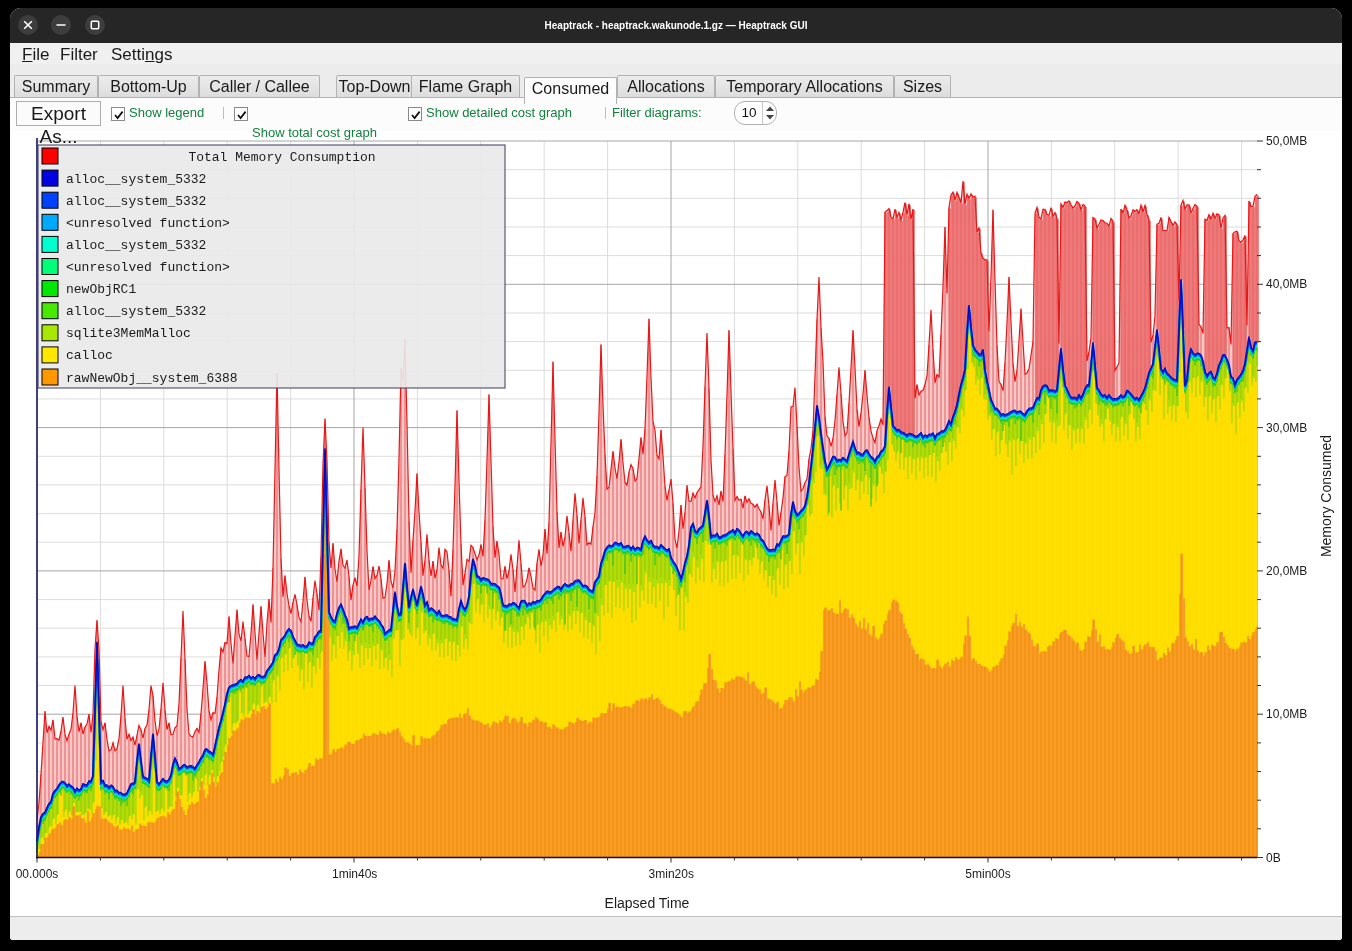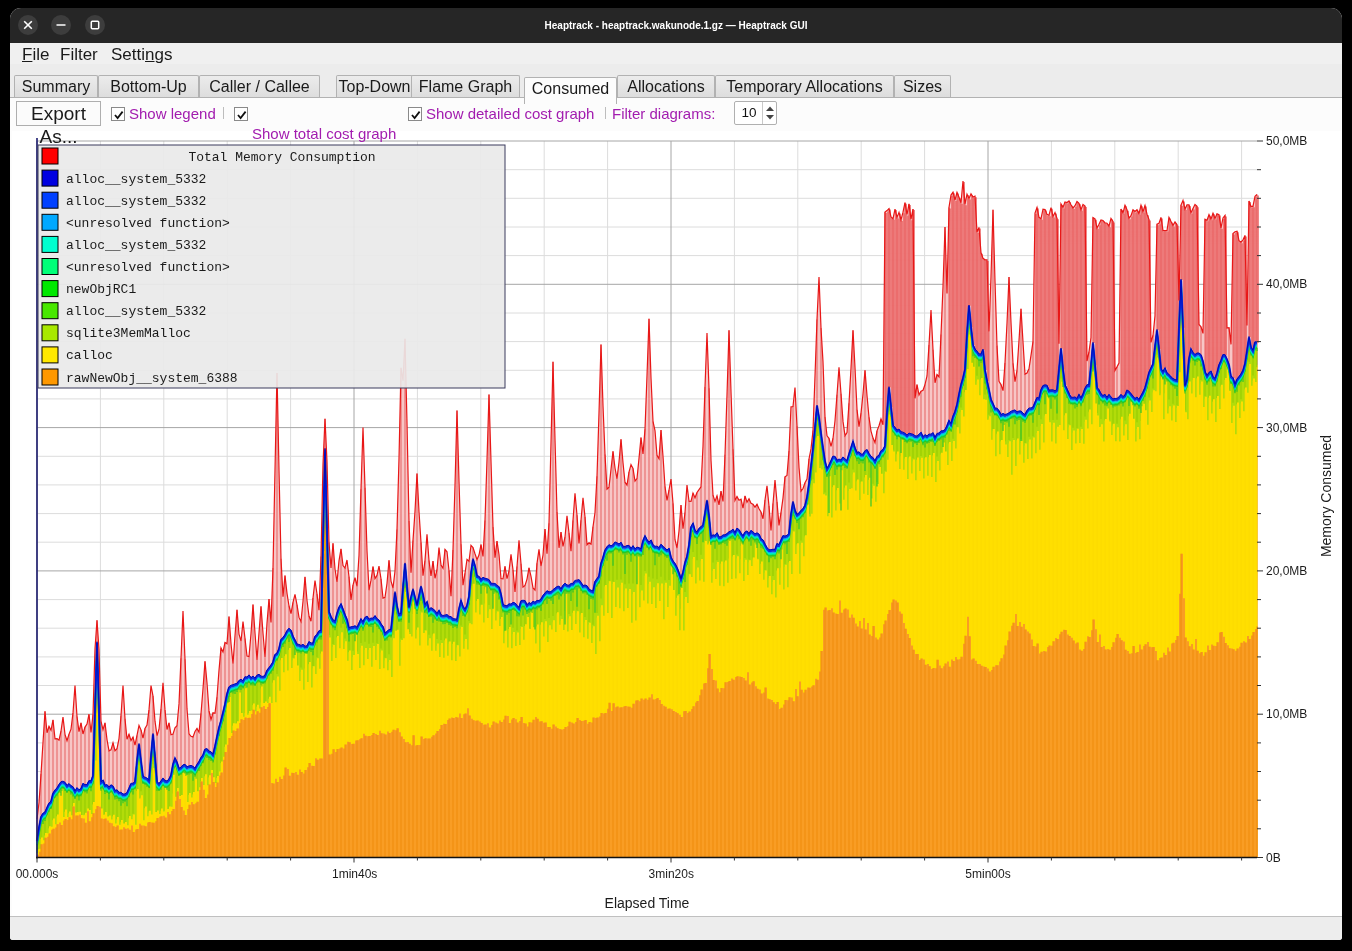--- a/index.html
+++ b/index.html
@@ -9,23 +9,23 @@
 .menubar { position:absolute; left:0; top:35px; width:100%; height:35px; background:#f0f0f0; border-bottom:1px solid #c9c9c9; font-size:17px; color:#1a1a1a; }
 .menubar span { position:absolute; top:2px; }
 .tabrow { position:absolute; left:0; top:56px; width:100%; height:33px; background:#ececec; }
 .tab { position:absolute; top:11px; height:22px; background:linear-gradient(#ececec,#dddddd); border:1px solid #b2b2b2; border-bottom:none; border-radius:2px 2px 0 0; font-size:16px; color:#1a1a1a; text-align:center; line-height:22px; }
 .tab.active { top:13px; height:27px; background:#fcfcfc; z-index:3; }
 .pane { position:absolute; left:0; top:89px; width:1332px; height:819px; background:#fcfcfc; border-top:1px solid #b2b2b2; }
 .statusbar { position:absolute; left:0; top:908px; width:100%; height:24px; background:#ededed; border-top:1px solid #c0c0c0; }
 .btn { position:absolute; left:6px; top:93px; width:85px; height:25px; background:#fbfbfb; border:1px solid #aeaeae; border-radius:0; font-size:19px; text-align:center; line-height:23px; color:#1a1a1a; z-index:5; }
 .cb { position:absolute; top:99px; width:14px; height:14px; background:#fff; border:1px solid #8a8a8a; z-index:5; }
 .cb svg { position:absolute; left:1px; top:1px; }
-.cblabel { position:absolute; top:97px; font-size:15px; color:#a21caf; z-index:5; }
+.cblabel { position:absolute; top:97px; font-size:13px; color:#15803d; z-index:5; }
 .sep { position:absolute; top:99px; width:1px; height:12px; background:#bdbdbd; z-index:5; }
-.spin { position:absolute; left:724px; top:93px; width:43px; height:24px; background:#fff; border:1px solid #b0b0b0; border-radius:2px; z-index:5; }
+.spin { position:absolute; left:724px; top:93px; width:43px; height:24px; background:#fff; border:1px solid #b0b0b0; border-radius:11px; z-index:5; }
 .spin .v { position:absolute; left:0; top:0; width:28px; height:22px; text-align:center; line-height:22px; font-size:13.5px; color:#111; }
 .spin .arr { position:absolute; right:0; top:0; width:14px; height:22px; border-left:1px solid #c9c9c9; }
 .chart { position:absolute; left:2px; top:123px; z-index:1; }
 </style></head><body>
 <div class="win">
   <div class="titlebar">
     <div class="tbtn" style="left:8px;"><svg width="20" height="20">
           <path d="M6.2,6.2 L13.8,13.8 M13.8,6.2 L6.2,13.8" stroke="#fff" stroke-width="1.6"></path>
         </svg></div>
     <div class="tbtn" style="left:41px;"><svg width="20" height="20">

